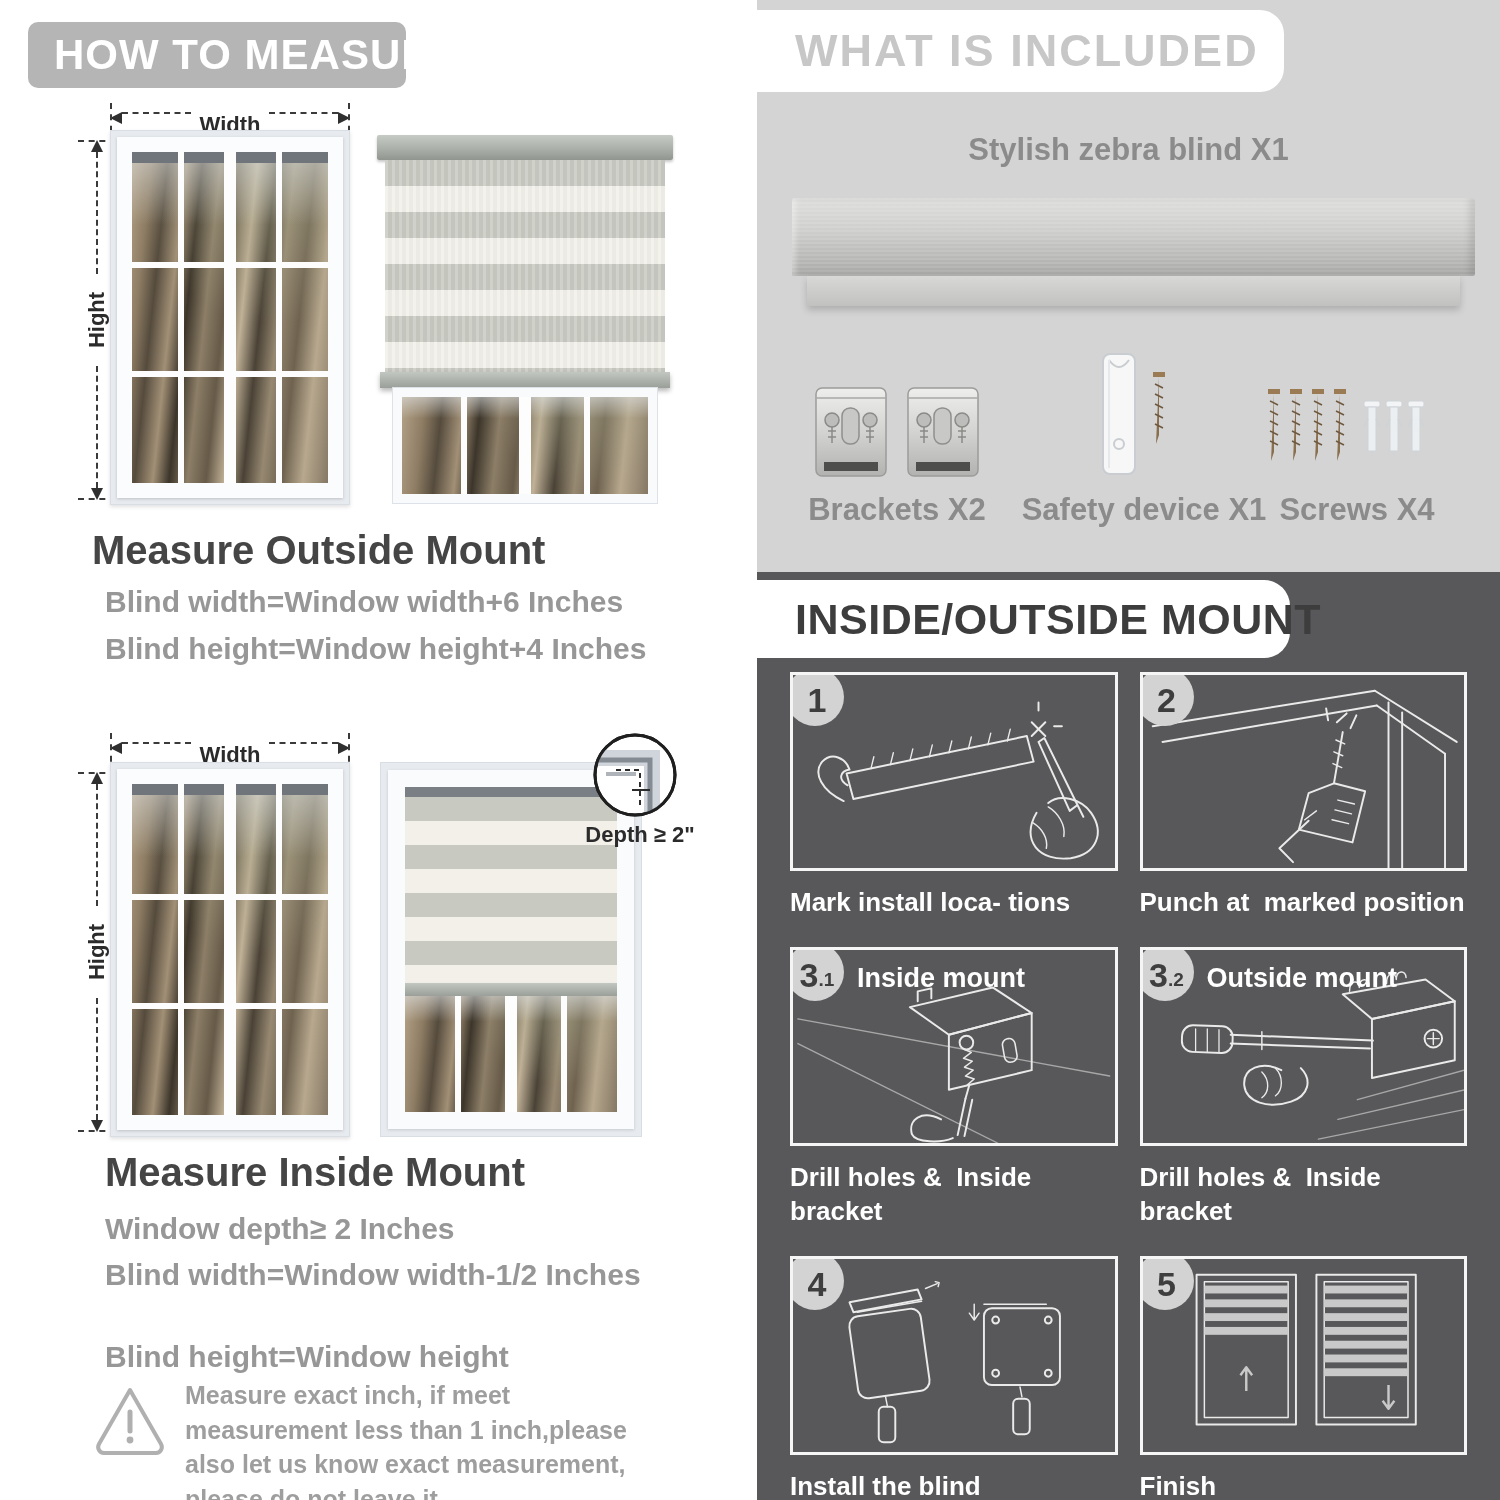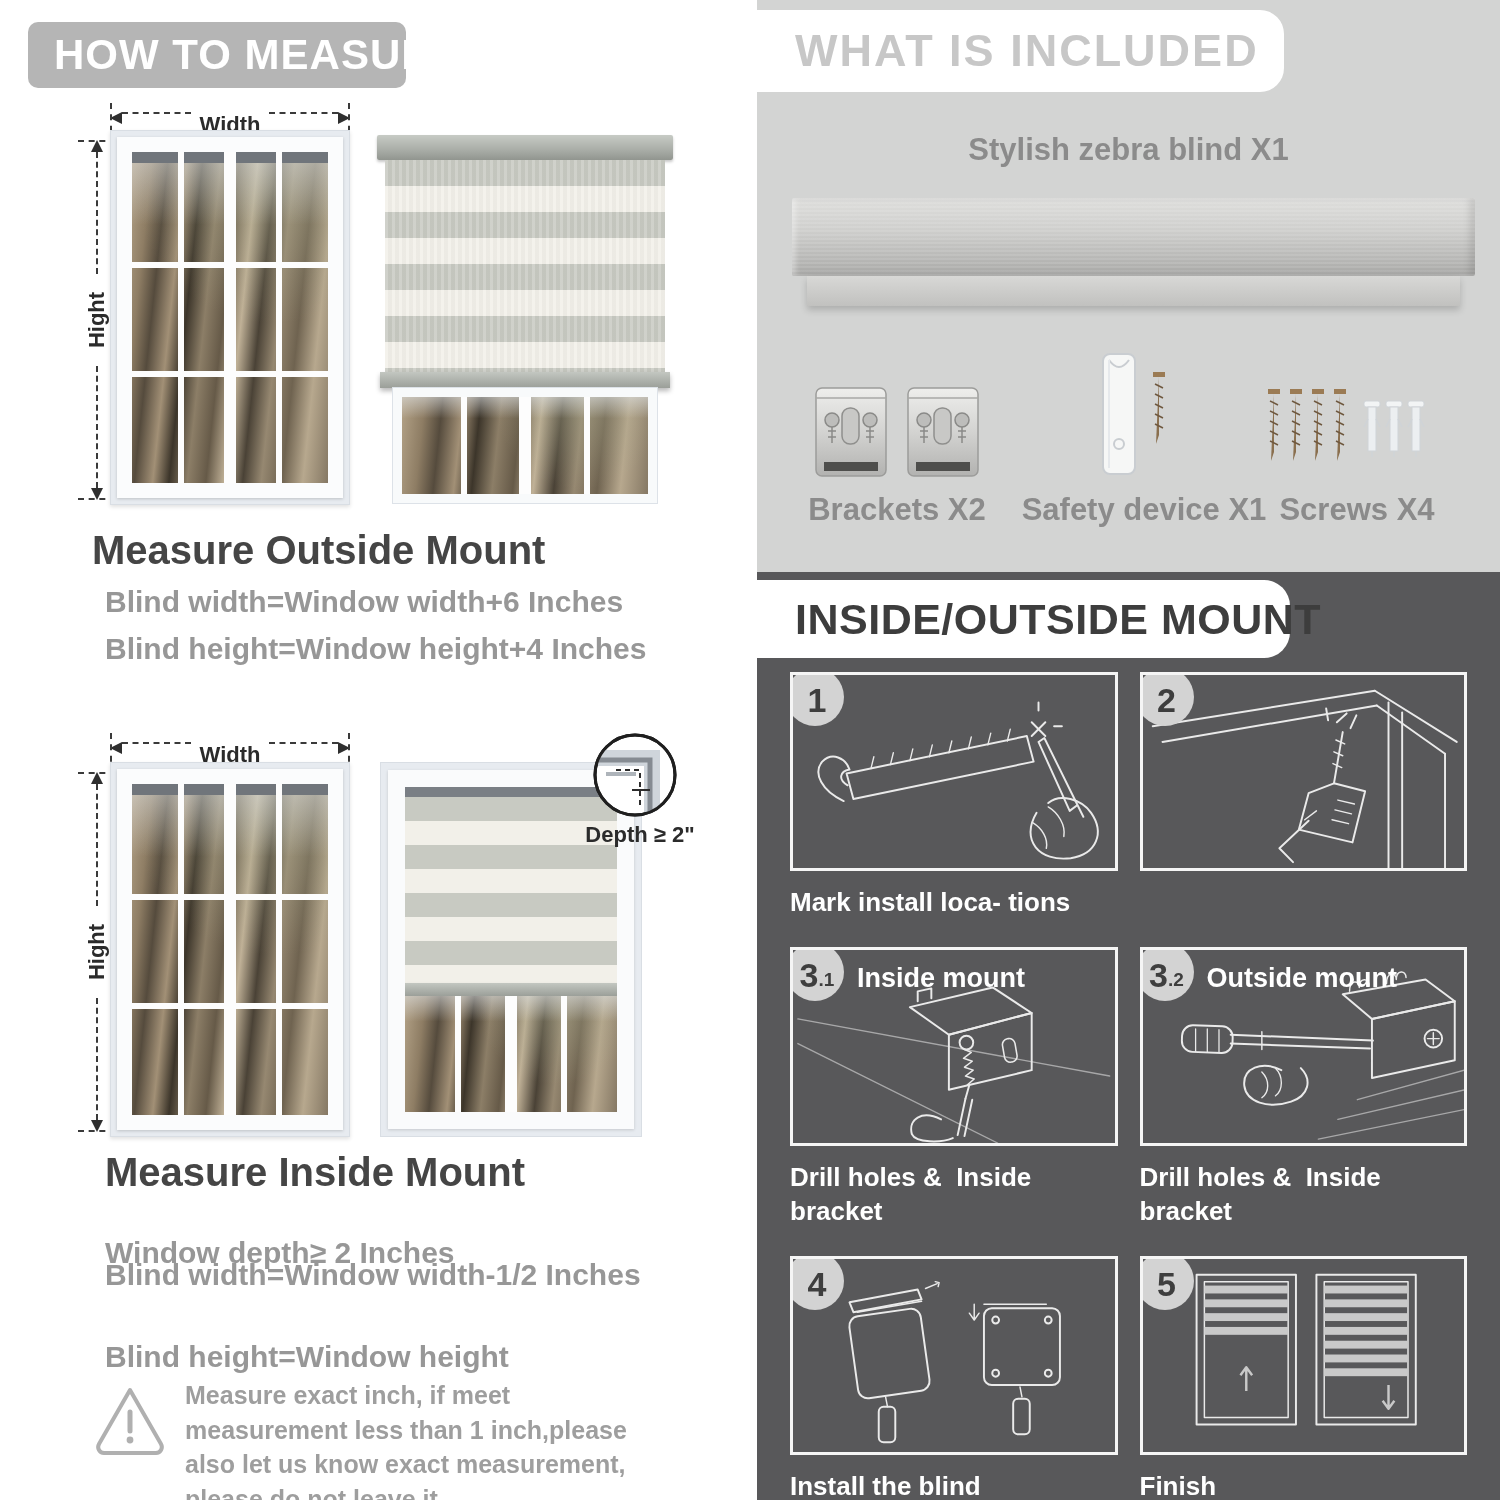--- a/index.html
+++ b/index.html
@@ -255,21 +255,21 @@
       <path d="M16,44 H46" stroke="#aeb4ba" stroke-width="4" fill="none"></path>
       <path d="M26,40 H50 V78" stroke="#2c2c2c" stroke-width="2" stroke-dasharray="5 4" fill="none"></path>
       <path d="M42,60 H60" stroke="#2c2c2c" stroke-width="2" fill="none"></path>
     </g>
     <circle cx="45" cy="45" r="40" fill="none" stroke="#1f1f1f" stroke-width="3"></circle>
   </svg>
   <div class="abs depth-label" style="left:465px;top:92px;width:180px;">Depth ≥ 2"</div>
 </div>
 
 <div class="measure-h" style="left:105px;top:1150px;">Measure Inside Mount</div>
-<div class="measure-line" style="left:105px;top:1212px;margin-top:24px;">Window depth≥ 2 Inches</div>
+<div class="measure-line" style="left:105px;top:1212px;">Window depth≥ 2 Inches</div>
 <div class="measure-line" style="left:105px;top:1258px;">Blind width=Window width-1/2 Inches</div>
 <div class="measure-line" style="left:105px;top:1340px;">Blind height=Window height</div>
 
 <svg class="abs" style="left:92px;top:1384px;" width="76" height="72" viewBox="0 0 76 72">
   <path d="M38,6 L69,60 a6,6 0 0 1 -5,9 H12 a6,6 0 0 1 -5,-9 Z" fill="none" stroke="#b0b0b0" stroke-width="4" stroke-linejoin="round"></path>
   <line x1="38" y1="28" x2="38" y2="47" stroke="#b0b0b0" stroke-width="5" stroke-linecap="round"></line>
   <circle cx="38" cy="56" r="3.4" fill="#b0b0b0"></circle>
 </svg>
 <div class="warning-text" style="left:185px;top:1378px;width:470px;">Measure exact inch, if meet measurement less than 1 inch,please also let us know exact measurement, please do not leave it</div>
 
@@ -424,20 +424,21 @@
             <path d="M170,148 L140,176 L154,190"></path>
             <path d="M178,138 l-12,9" stroke-width="1.5"></path>
           </g>
         </svg>
         <div class="step-badge">
           <span class="badge-num">2</span>
           <span class="badge-sub"></span>
         </div>
         <div class="step-title"></div>
       </div>
+      <div class="step-caption">Punch at  marked position</div>
     </div>
 
     <div class="step-cell">
       <div class="step-panel">
         <svg class="art" viewBox="0 0 330 196" preserveAspectRatio="none">
           <g fill="none" stroke="#eaeaea" stroke-width="2" stroke-linecap="round" stroke-linejoin="round">
             <path d="M5,70 L325,128" opacity=".55" stroke-width="1.4"></path>
             <path d="M5,95 L210,196" opacity=".55" stroke-width="1.4"></path>
             <path d="M120,58 L205,38 L245,64 L160,86 Z"></path>
             <path d="M160,86 L245,64 L245,122 L160,142 Z"></path>

